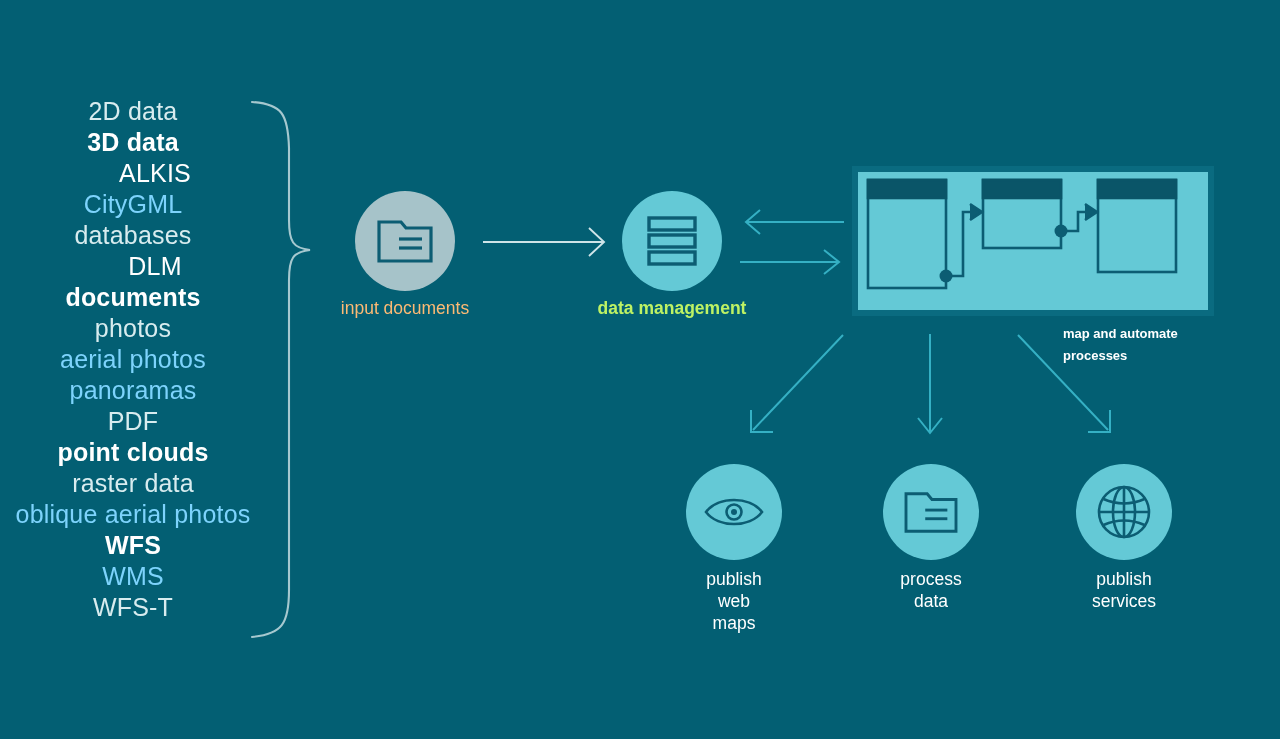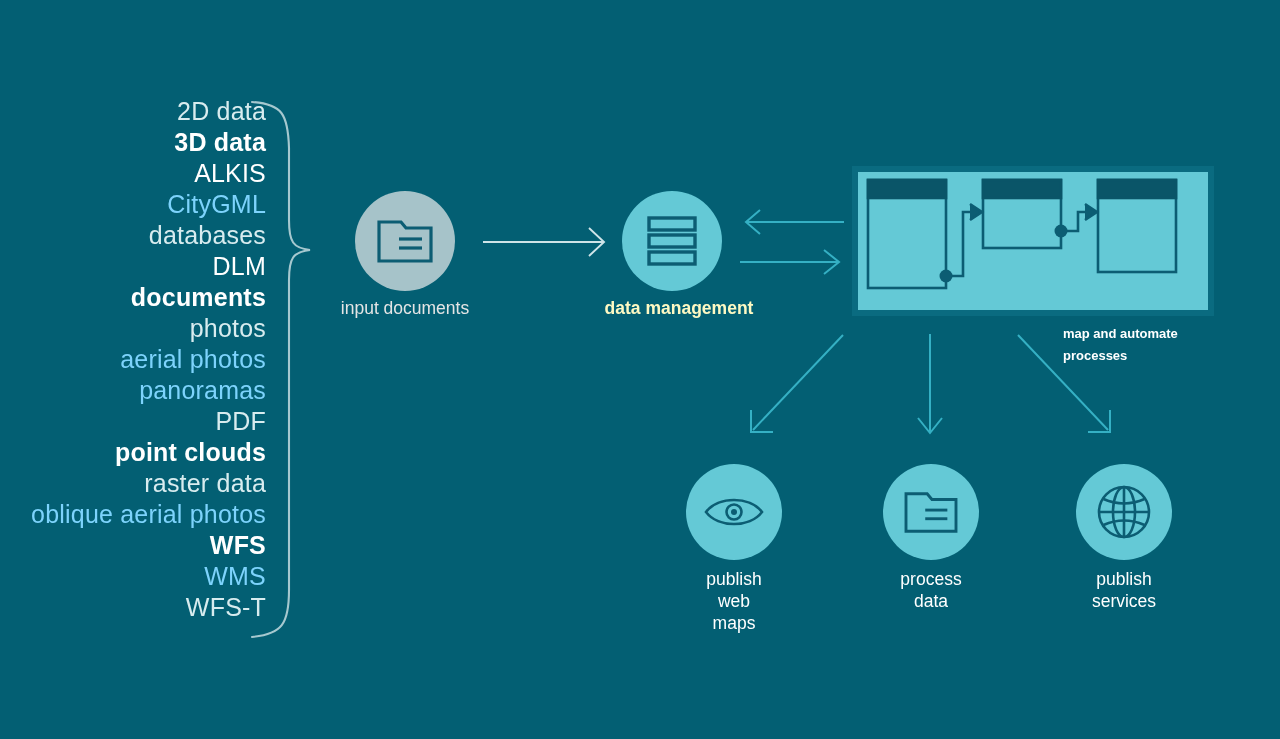--- a/index.html
+++ b/index.html
@@ -23,21 +23,21 @@
     inset: 0;
     background: #035f73;
   }
 
   
   .word-list {
     position: absolute;
     left: 0px;
     top: 96px;
     width: 266px;
-    text-align: right;
+    text-align: center;
   }
   .word {
     display: block;
     line-height: 31px;
     font-size: 25px;
     letter-spacing: 0.2px;
     white-space: nowrap;
   }
   .w-bold   { font-weight: 700; color: #ffffff; }
   .w-mid    { font-weight: 400; color: #d8ecef; }
@@ -58,22 +58,22 @@
   .c-cyan { background: #64c9d6; }
   .node-label {
     position: absolute;
     left: 50%;
     transform: translateX(-50%);
     text-align: center;
     white-space: nowrap;
     font-size: 17.5px;
     line-height: 22px;
   }
-  .lbl-grey { color: #e5e5e5; font-weight: 400; }
-  .lbl-white { color: #fef9c3; font-weight: 700; margin-left: 7px; }
+  .lbl-grey { color: #fdba74; font-weight: 400; }
+  .lbl-white { color: #bef264; font-weight: 700; }
   .lbl-white-n { color: #ffffff; font-weight: 400; }
 
   
   .proc-box {
     position: absolute;
     left: 852px;
     top: 166px;
     width: 362px;
     height: 150px;
     background: #64c9d6;

